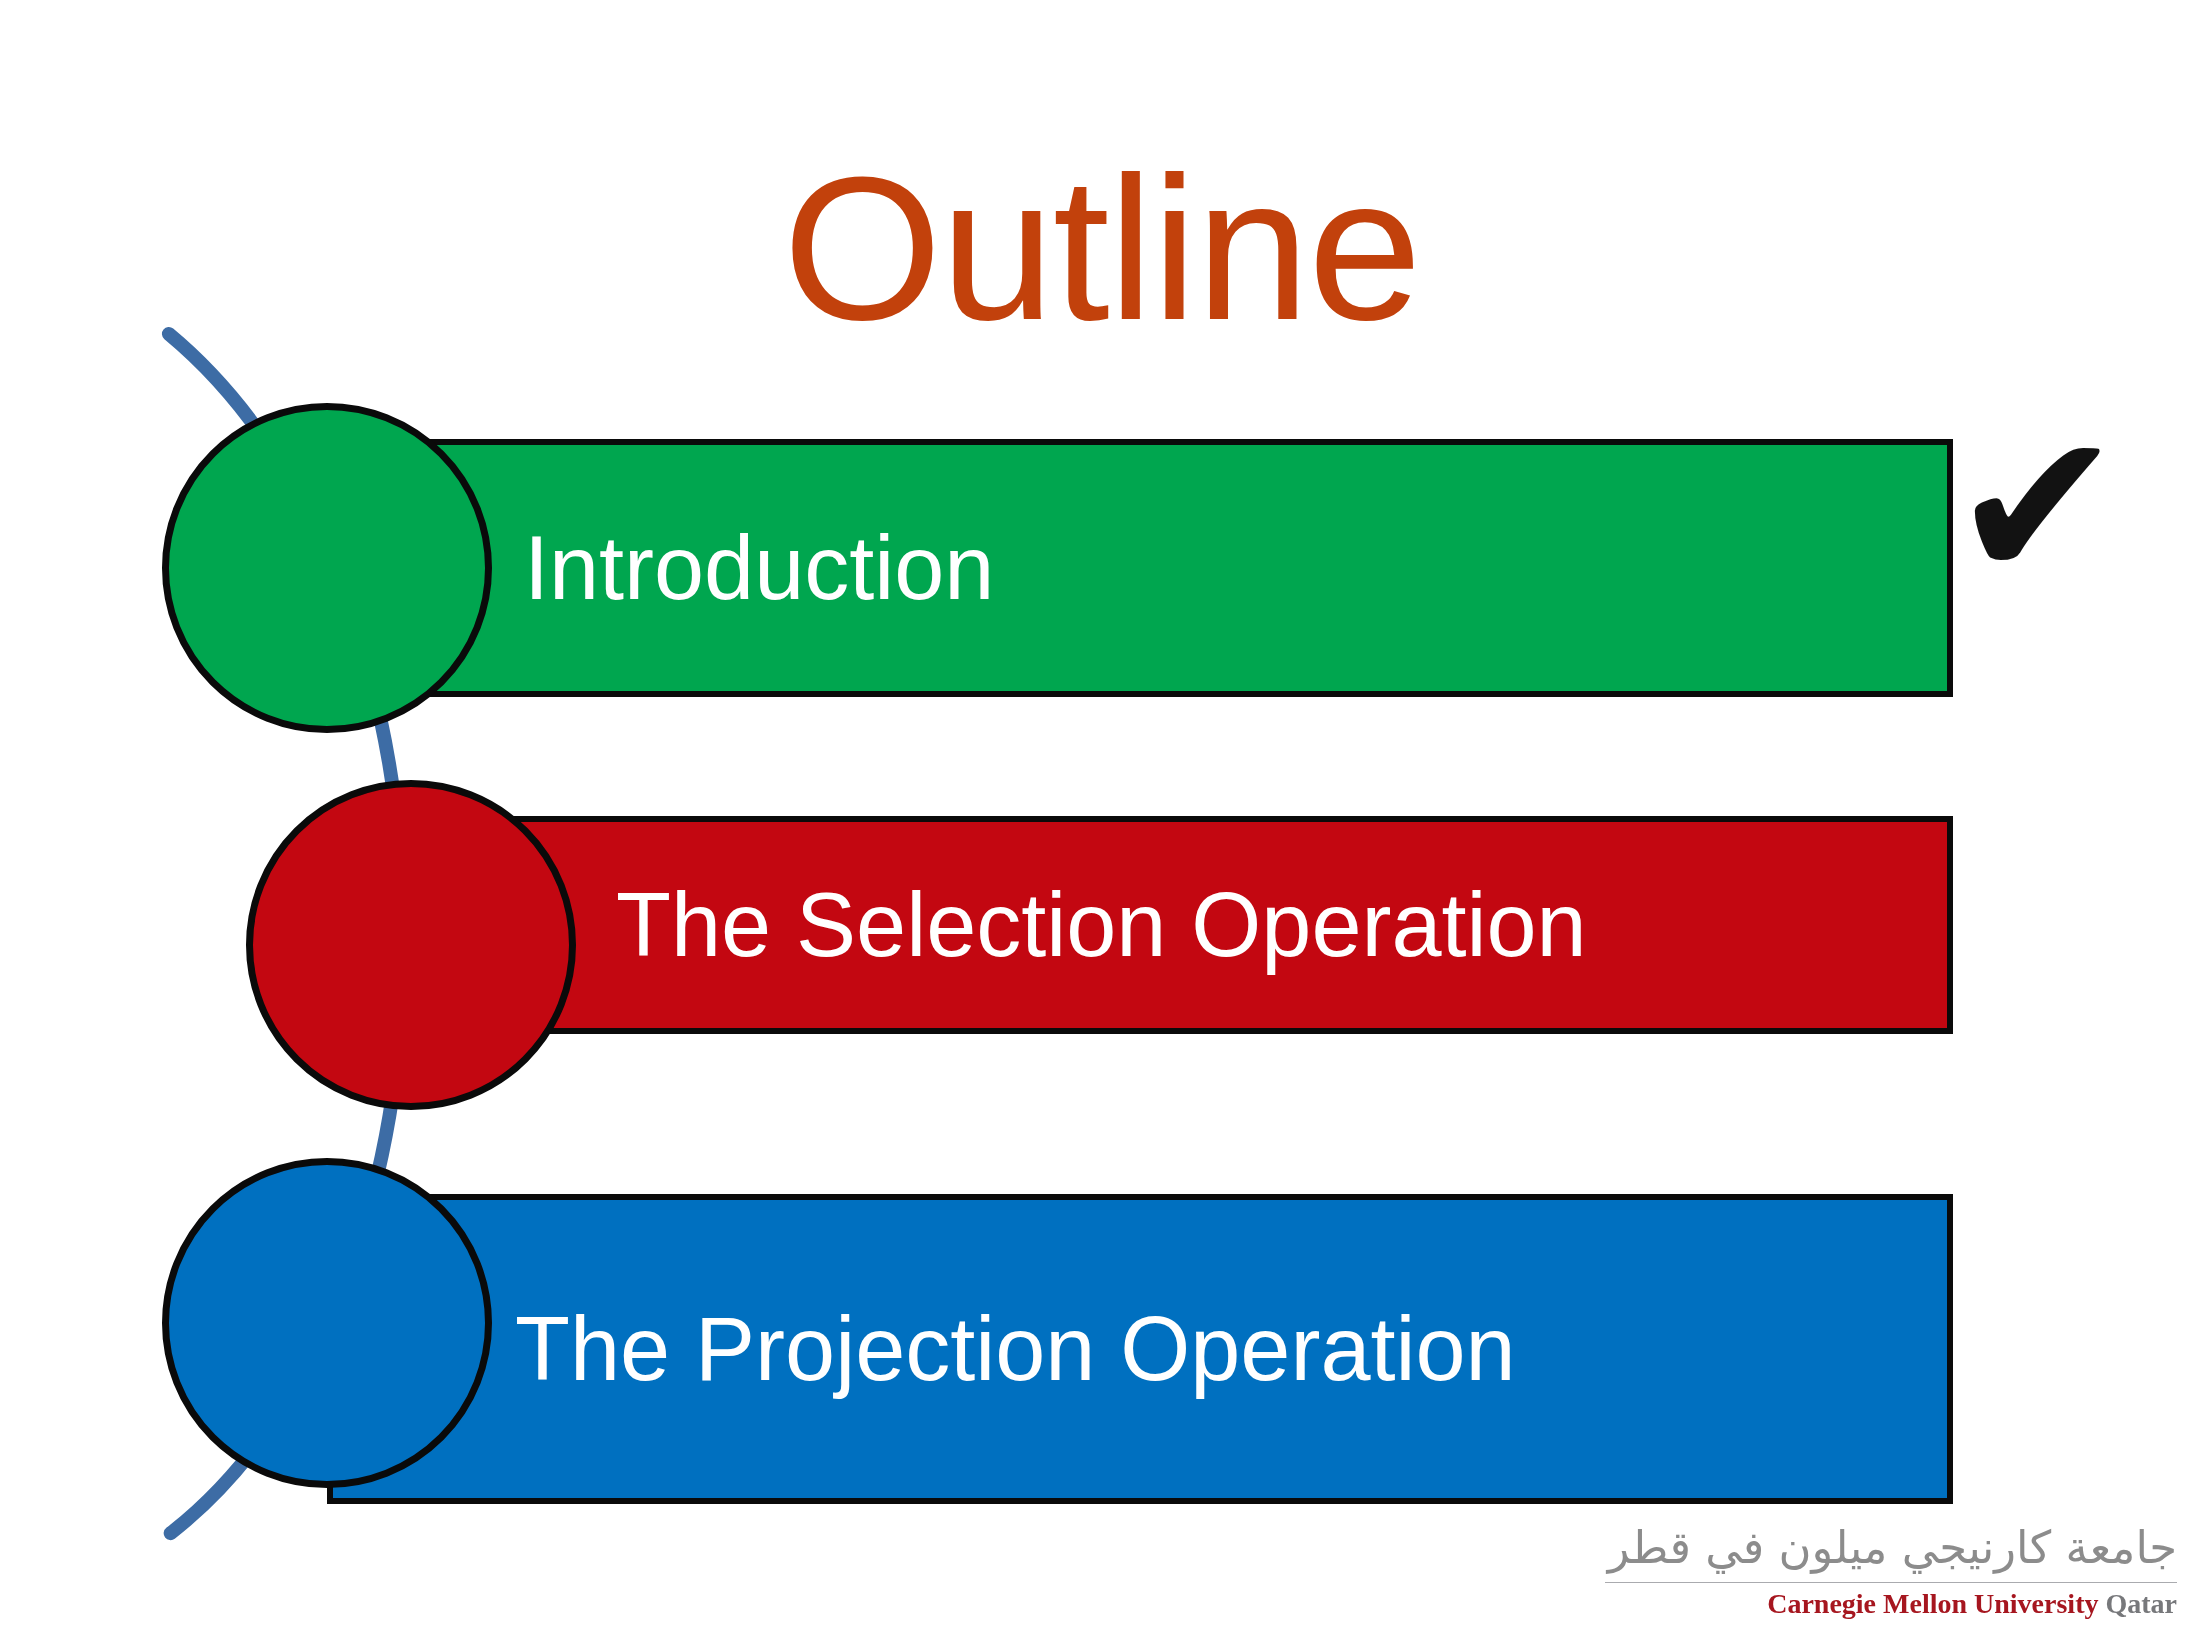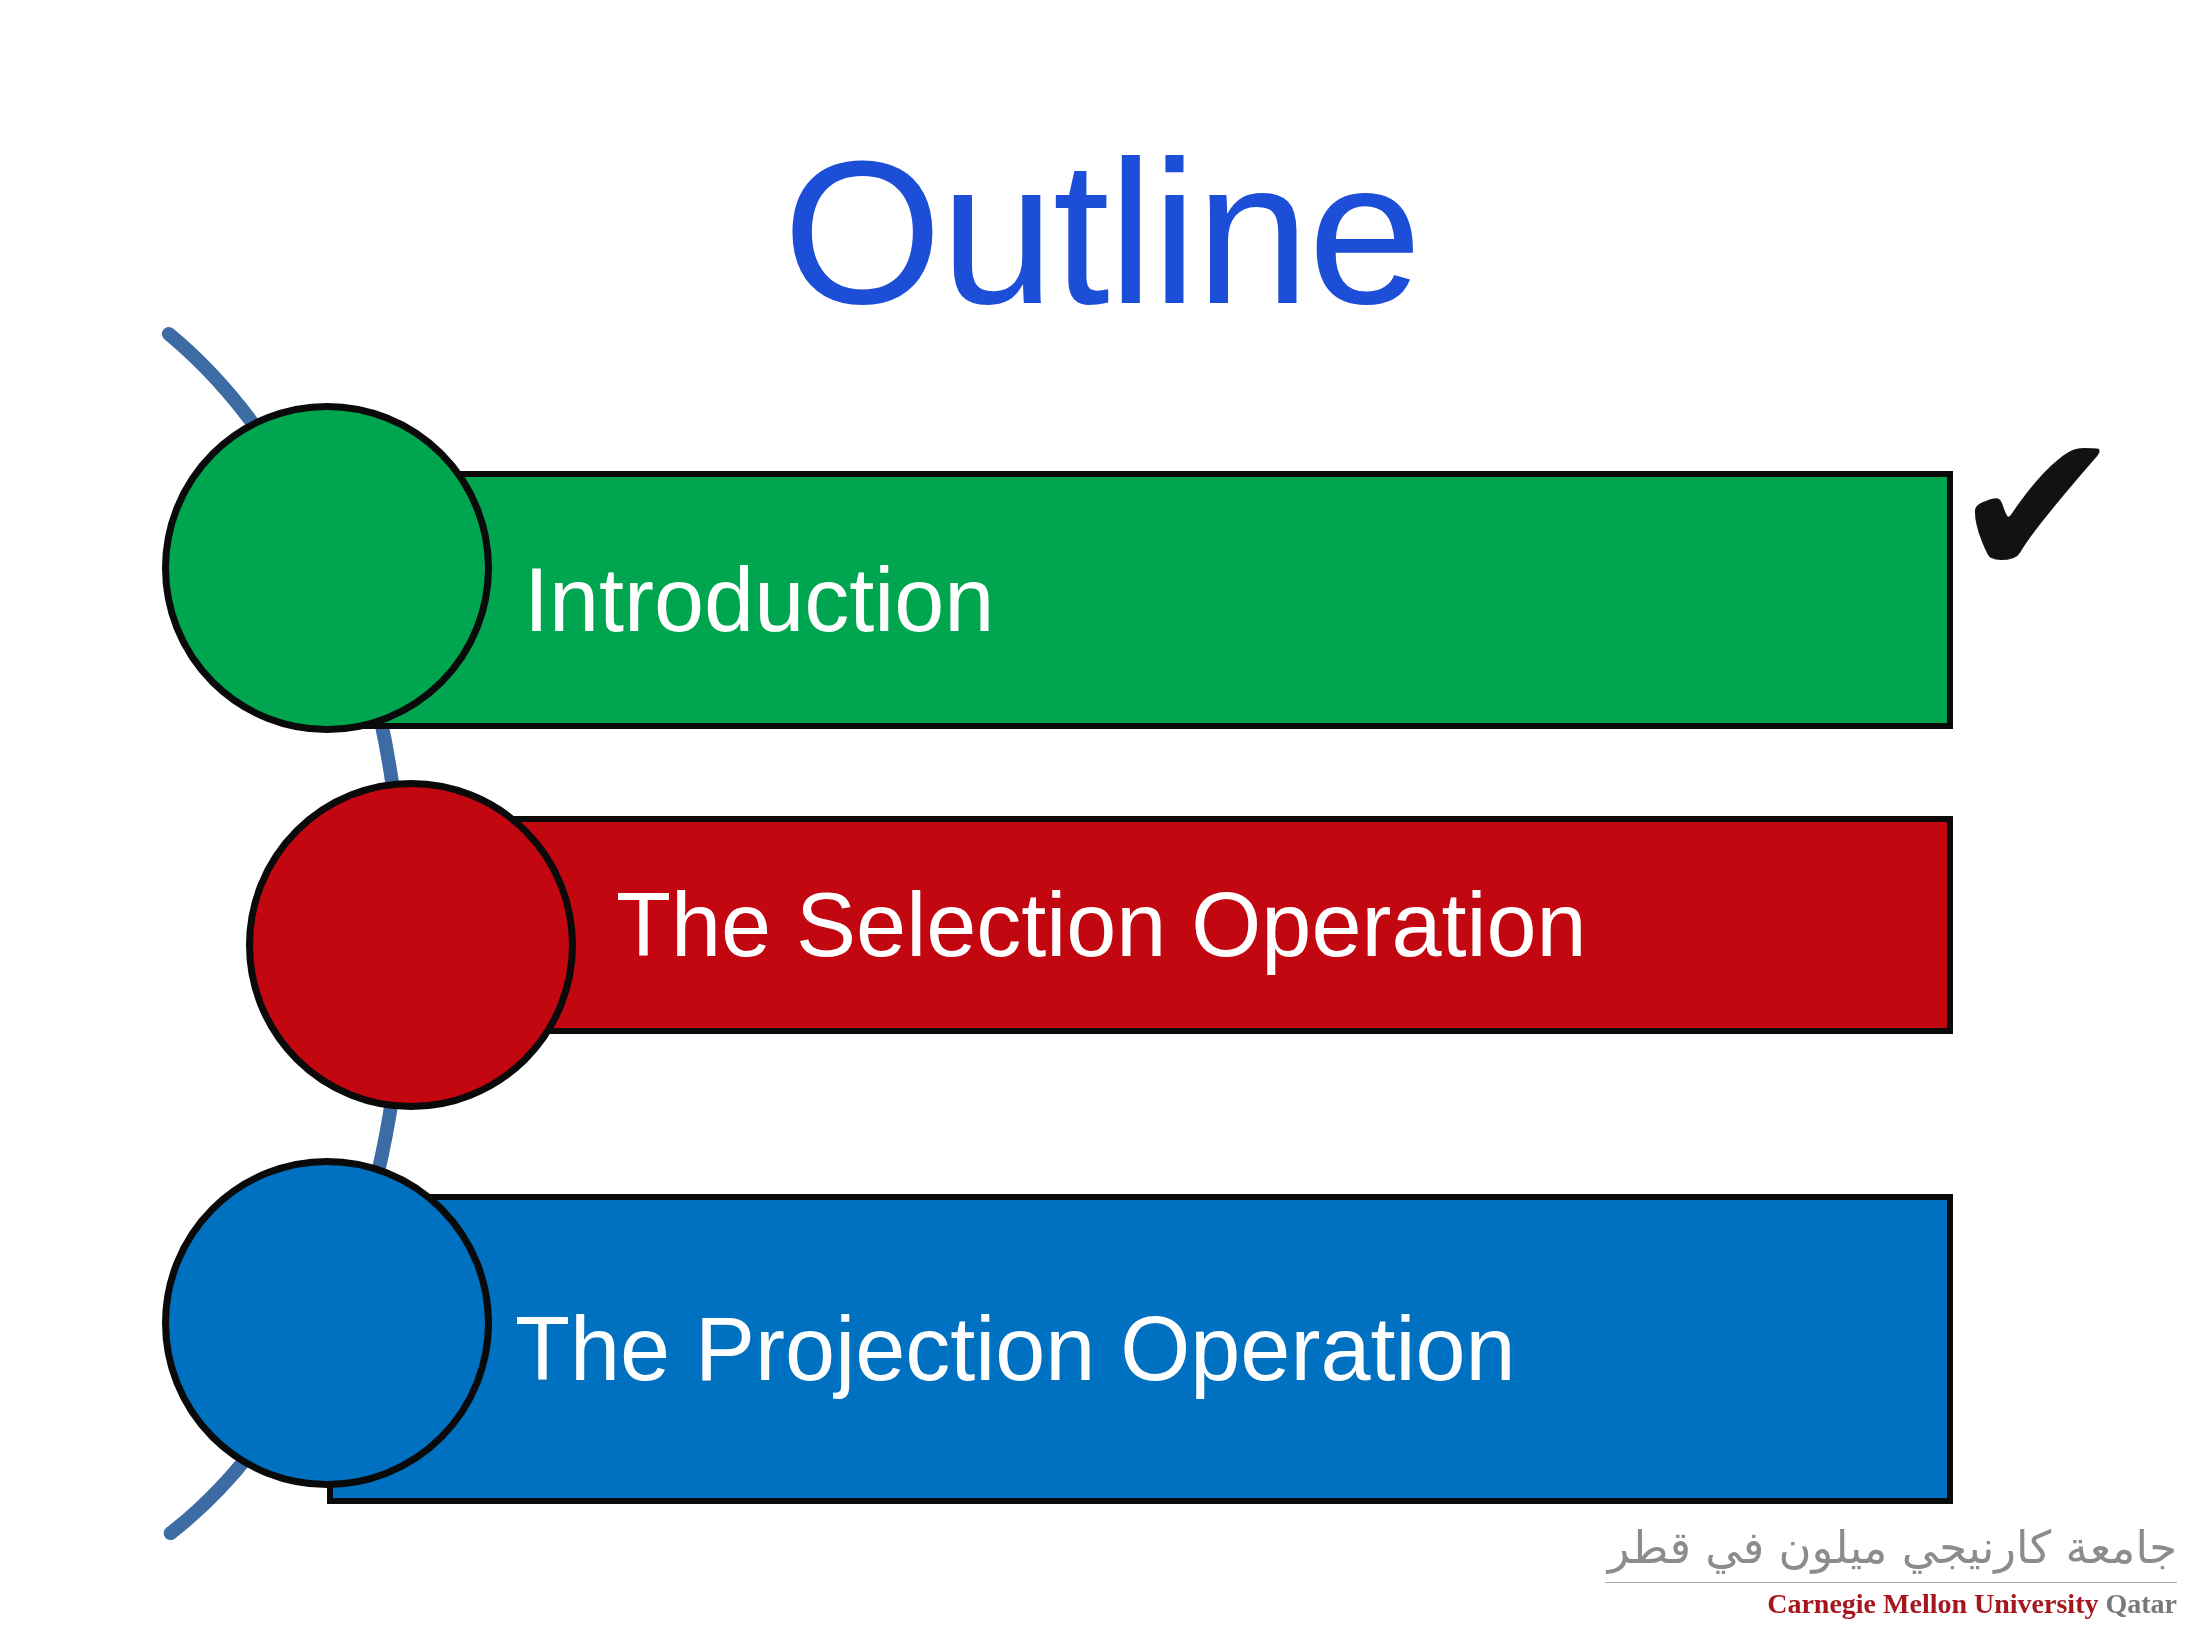--- a/index.html
+++ b/index.html
@@ -13,26 +13,26 @@
     width: 2203px;
     height: 1652px;
     background: #ffffff;
     overflow: hidden;
   }
   .title {
     position: absolute;
     left: 0;
     right: 0;
     top: 129px;
-    margin: 0;
+    margin: 16px;
     text-align: center;
     font-size: 205px;
     line-height: 1.0;
     font-weight: 400;
-    color: #1d4ed8;
+    color: #c2410c;
     letter-spacing: -1.7px;
     z-index: 5;
   }
   .connector {
     position: absolute;
     left: 0;
     top: 0;
     width: 2203px;
     height: 1652px;
     z-index: 1;
@@ -111,21 +111,21 @@
 <body>
 
 <div class="slide">
 
   <h1 class="title">Outline</h1>
 
   <svg class="connector" viewBox="0 0 2560 1920" aria-hidden="true">
     <path d="M 196 388 C 560 690, 560 1500, 198 1782" fill="none" stroke-width="16" stroke-linecap="round" stroke="#3D6CA5"></path>
   </svg>
 
-  <div class="bar bar-green" style="background-color: rgb(0, 166, 79); margin-top: 32px;">
+  <div class="bar bar-green" style="background-color: rgb(0, 166, 79);">
     <span class="bar-label">Introduction</span>
   </div>
 
   <div class="bar bar-red" style="background-color: rgb(195, 7, 17);">
     <span class="bar-label">The Selection Operation</span>
   </div>
 
   <div class="bar bar-blue" style="background-color: rgb(0, 112, 192);">
     <span class="bar-label">The Projection Operation</span>
   </div>

